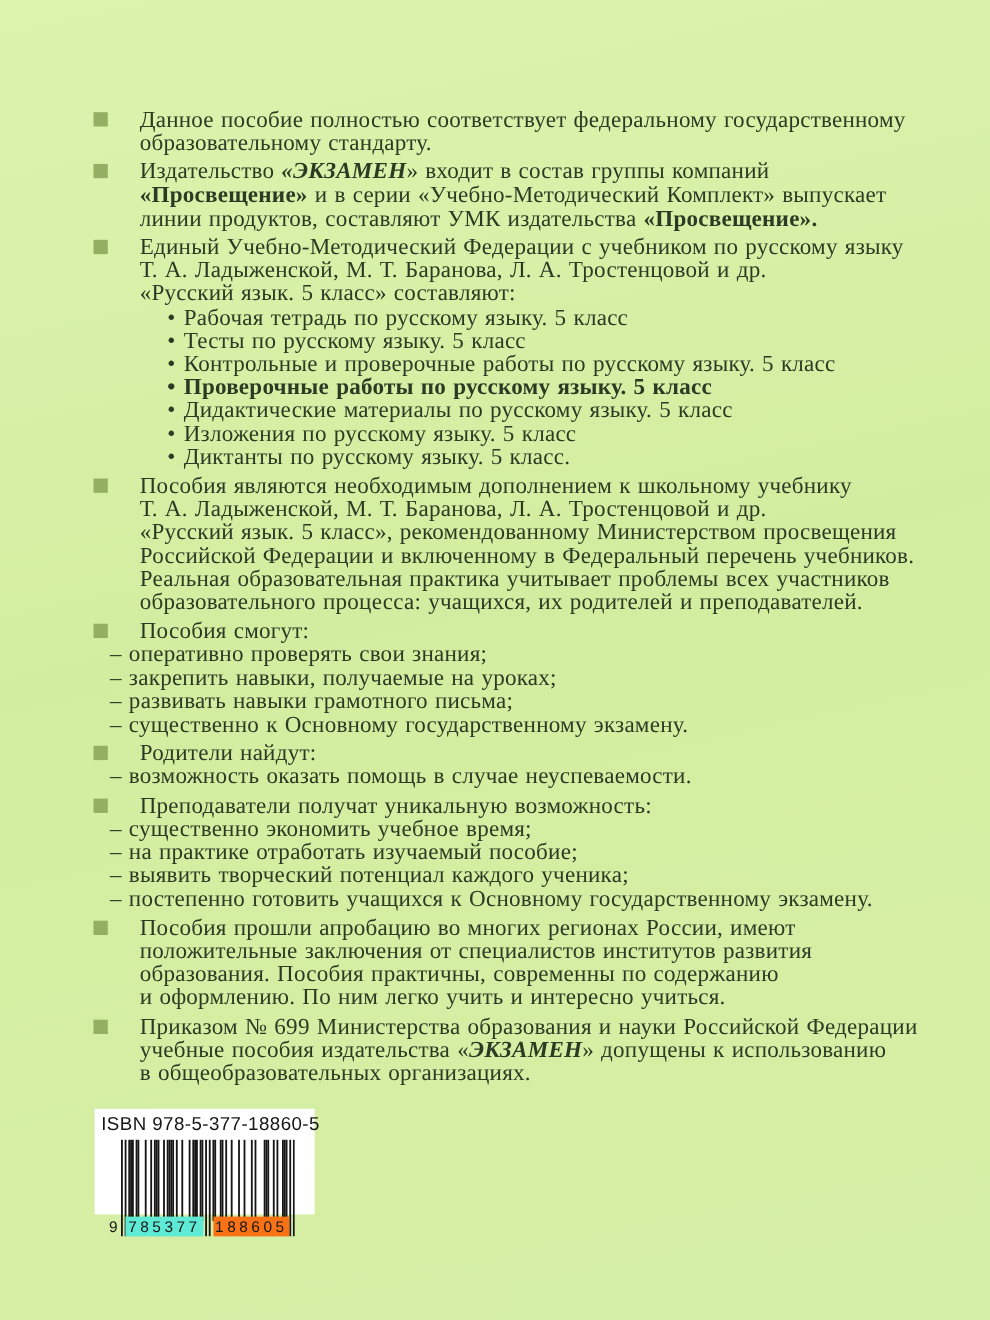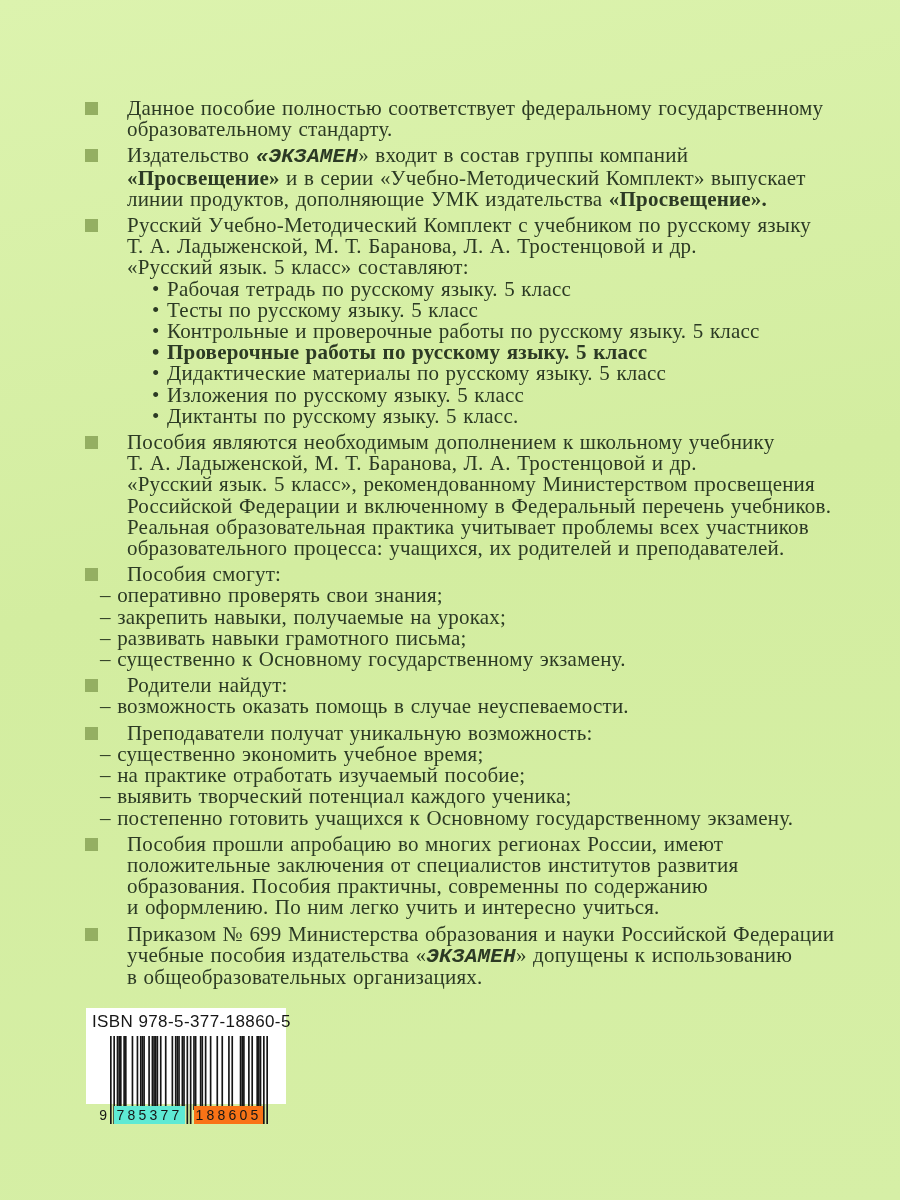--- a/index.html
+++ b/index.html
@@ -27,21 +27,21 @@
     position:absolute;left:0;top:4px;
     width:13px;height:13px;
     background:#94af62;
     display:inline-block;
   }
   .blk.sub{padding-left:82px;}
   .dot{position:absolute;left:67px;top:0;}
   .blk.dash{padding-left:15px;}
   .blk.b{font-weight:bold;}
   .b{font-weight:bold;}
-  .bi{font-weight:bold;font-style:italic;font-family:Liberation Mono, monospace;}
+  .bi{font-weight:bold;font-style:italic;}
   
   .isbn-box{
     position:absolute;left:86px;top:1008px;
     width:200px;height:96px;
     background:#ffffff;
   }
   .isbn-label{
     font-family:"Liberation Sans", sans-serif;
     font-size:17px;line-height:20px;
     color:#161616;
@@ -64,22 +64,22 @@
   .bc-g1{left:4px;width:71px;text-align:center;background:#5eead4;letter-spacing:3.2px;}
   .bc-g2{left:84px;width:69px;text-align:center;background:#f97316;letter-spacing:3.2px;}
 </style>
 </head>
 <body>
 
 <div class="cover"></div>
 
 <div class="content">
     <div class="blk bullet"><span class="sq"></span><span>Данное пособие полностью соответствует федеральному государственному</span><br><span>образовательному стандарту.</span></div>
-    <div class="blk bullet"><span class="sq"></span><span>Издательство </span><span class="bi">«ЭКЗАМЕН</span><span>» входит в состав группы компаний</span><br><span class="b">«Просвещение»</span><span> и в серии «Учебно-Методический Комплект» выпускает</span><br><span>линии продуктов, дополняющие УМК издательства </span><span class="b">«Просвещение».</span></div>
-    <div class="blk bullet"><span class="sq"></span><span>Русский Учебно-Методический Комплект с учебником по русскому языку</span><br><span>Т. А. Ладыженской, М. Т. Баранова, Л. А. Тростенцовой и др.</span><br><span>«Русский язык. 5 класс» составляют:</span></div>
+    <div class="blk bullet"><span class="sq"></span><span>Издательство </span><span class="bi">«ЭКЗАМЕН</span><span>» входит в состав группы компаний</span><br><span class="b">«Просвещение»</span><span> и в серии «Учебно-Методический Комплект» выпускает</span><br><span>линии продуктов, составляют УМК издательства </span><span class="b">«Просвещение».</span></div>
+    <div class="blk bullet"><span class="sq"></span><span>Единый Учебно-Методический Федерации с учебником по русскому языку</span><br><span>Т. А. Ладыженской, М. Т. Баранова, Л. А. Тростенцовой и др.</span><br><span>«Русский язык. 5 класс» составляют:</span></div>
     <div class="blk sub"><span class="dot">•</span><span>Рабочая тетрадь по русскому языку. 5 класс</span></div>
     <div class="blk sub"><span class="dot">•</span><span>Тесты по русскому языку. 5 класс</span></div>
     <div class="blk sub"><span class="dot">•</span><span>Контрольные и проверочные работы по русскому языку. 5 класс</span></div>
     <div class="blk sub b"><span class="dot">•</span><span>Проверочные работы по русскому языку. 5 класс</span></div>
     <div class="blk sub"><span class="dot">•</span><span>Дидактические материалы по русскому языку. 5 класс</span></div>
     <div class="blk sub"><span class="dot">•</span><span>Изложения по русскому языку. 5 класс</span></div>
     <div class="blk sub"><span class="dot">•</span><span>Диктанты по русскому языку. 5 класс.</span></div>
     <div class="blk bullet"><span class="sq"></span><span>Пособия являются необходимым дополнением к школьному учебнику</span><br><span>Т. А. Ладыженской, М. Т. Баранова, Л. А. Тростенцовой и др.</span><br><span>«Русский язык. 5 класс», рекомендованному Министерством просвещения</span><br><span>Российской Федерации и включенному в Федеральный перечень учебников.</span><br><span>Реальная образовательная практика учитывает проблемы всех участников</span><br><span>образовательного процесса: учащихся, их родителей и преподавателей.</span></div>
     <div class="blk bullet"><span class="sq"></span><span>Пособия смогут:</span></div>
     <div class="blk dash"><span>– оперативно проверять свои знания;</span></div>

